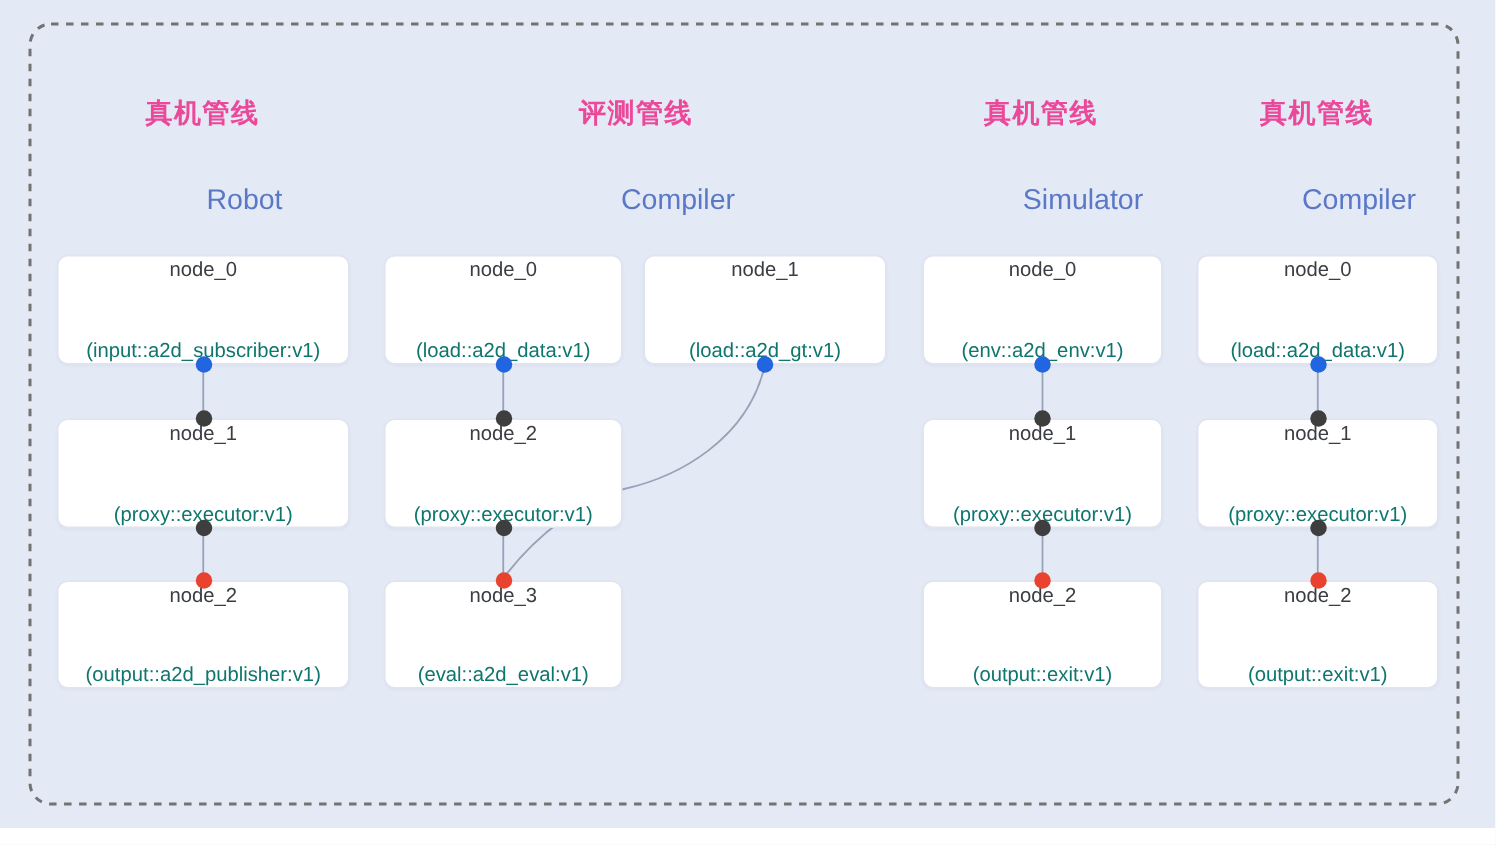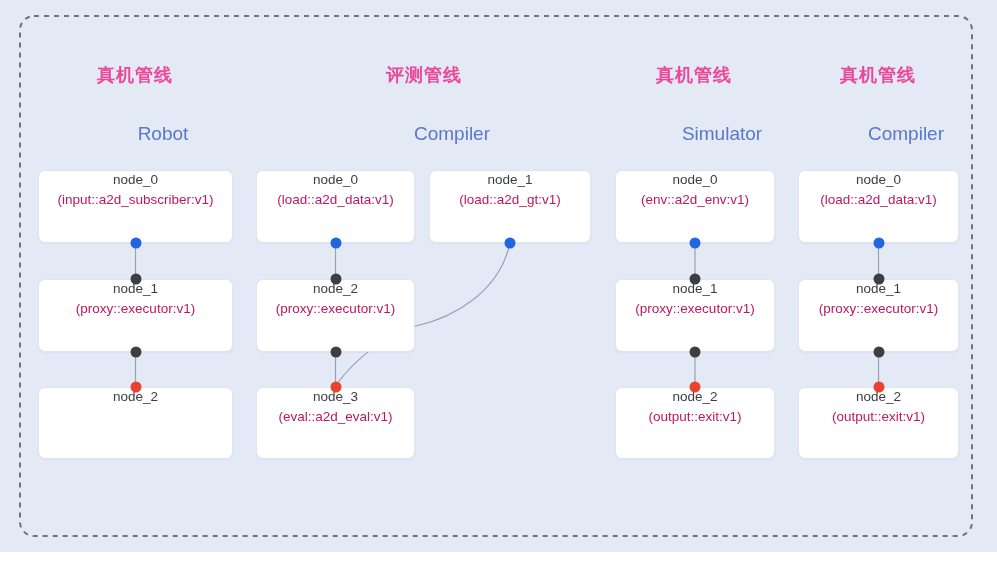--- a/index.html
+++ b/index.html
@@ -18,25 +18,25 @@
     font-size:18px;font-weight:700;color:#ec4899;letter-spacing:1px;white-space:nowrap;
   }
   .hdr-en{
     position:absolute;top:123px;transform:translateX(-50%);
     font-size:19px;font-weight:400;color:#5b78c7;white-space:nowrap;margin-left:28px;
   }
   .node{
     position:absolute;background:#ffffff;
     border:1px solid #e0e4ee;border-radius:7px;
     box-shadow:0 1px 2px rgba(80,95,130,0.06);
-    display:flex;flex-direction:column;align-items:center;justify-content:flex-start;
-    gap:3px;z-index:2;box-sizing:border-box;
+    display:flex;flex-direction:column;align-items:center;justify-content:space-between;
+    gap:13px;z-index:2;box-sizing:border-box;
   }
   .node .n-name{font-size:13.5px;color:#3a3d42;line-height:17px;}
-  .node .n-type{font-size:13.5px;color:#be185d;line-height:17px;white-space:nowrap;}
+  .node .n-type{font-size:13.5px;color:#0f766e;line-height:17px;white-space:nowrap;}
   
   .c-robot {left:38px;  width:195px;}
   .c-evala {left:256px; width:159px;}
   .c-evalb {left:429px; width:162px;}
   .c-sim   {left:615px; width:160px;}
   .c-comp  {left:798px; width:161px;}
   
   .r1{top:170px;height:73px;}
   .r2{top:279px;height:73px;}
   .r3{top:387px;height:72px;}
@@ -84,20 +84,21 @@
   <div class="node c-robot r1">
     <div class="n-name">node_0</div>
     <div class="n-type">(input::a2d_subscriber:v1)</div>
   </div>
   <div class="node c-robot r2">
     <div class="n-name">node_1</div>
     <div class="n-type">(proxy::executor:v1)</div>
   </div>
   <div class="node c-robot r3">
     <div class="n-name">node_2</div>
+    <div class="n-type">(output::a2d_publisher:v1)</div>
   </div>
 
   <div class="node c-evala r1">
     <div class="n-name">node_0</div>
     <div class="n-type">(load::a2d_data:v1)</div>
   </div>
   <div class="node c-evalb r1">
     <div class="n-name">node_1</div>
     <div class="n-type">(load::a2d_gt:v1)</div>
   </div>

